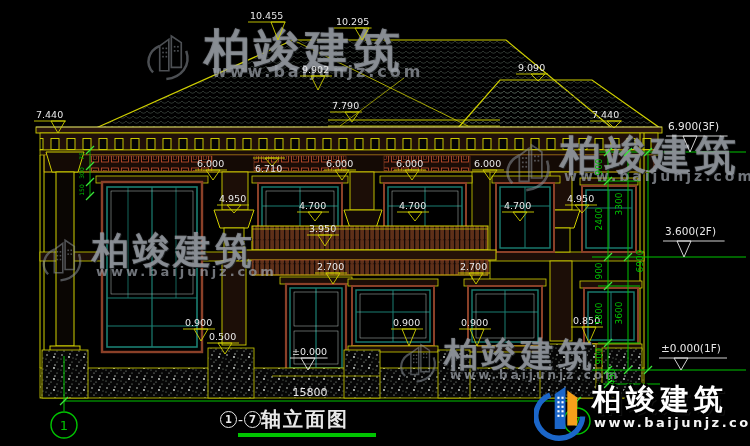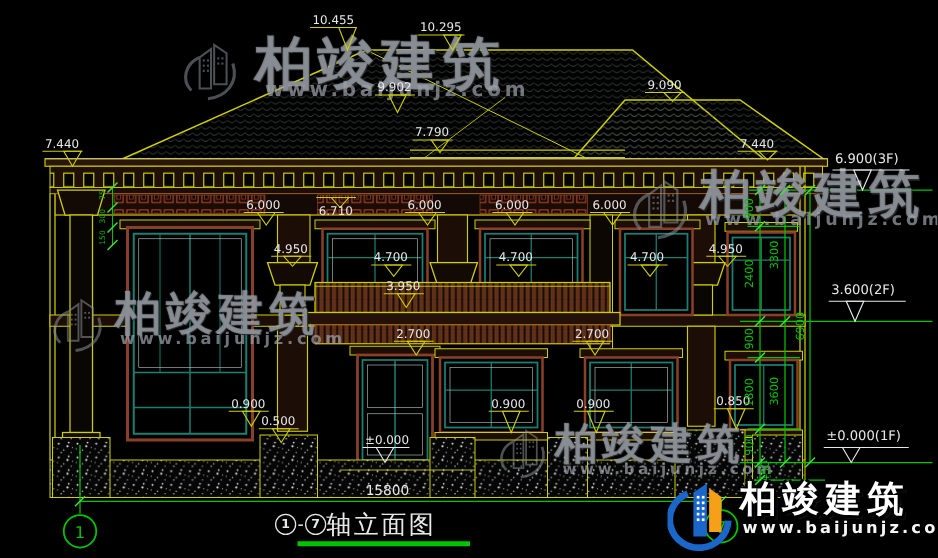--- a/index.html
+++ b/index.html
@@ -40,21 +40,21 @@
   text-shadow:-2px -2px 0 #000,2px -2px 0 #000,-2px 2px 0 #000,2px 2px 0 #000,3px 3px 0 #111;}
 .logo-url{position:absolute;left:60px;top:37px;font-size:13px;font-weight:bold;color:#f5f5f5;
   letter-spacing:2.5px;white-space:nowrap;
   text-shadow:-1px -1px 0 #000,1px -1px 0 #000,-1px 1px 0 #000,1px 1px 0 #000;}
 
 
 .titleblock{position:absolute;left:220px;top:406px;color:#e8e8e8;white-space:nowrap;}
 .circ{display:inline-flex;width:15px;height:15px;border:1.6px solid #e8e8e8;border-radius:50%;
   align-items:center;justify-content:center;font-size:10px;font-weight:bold;vertical-align:middle;}
 .tdash{font-size:14px;vertical-align:middle;margin:0 1px;}
-.tname{font-size:20px;font-weight:normal;letter-spacing:2px;vertical-align:middle;text-align:center;}
+.tname{font-size:20px;font-weight:bold;letter-spacing:2px;vertical-align:middle;text-align:center;}
 .underline{position:absolute;left:18px;top:27px;width:138px;height:4px;background:#00c400;}
 </style>
 </head>
 <body>
 
 <div id="stage">
 
 <svg class="layer" width="750" height="446">
   <defs>
     <pattern id="tile" width="7" height="5" patternUnits="userSpaceOnUse">

